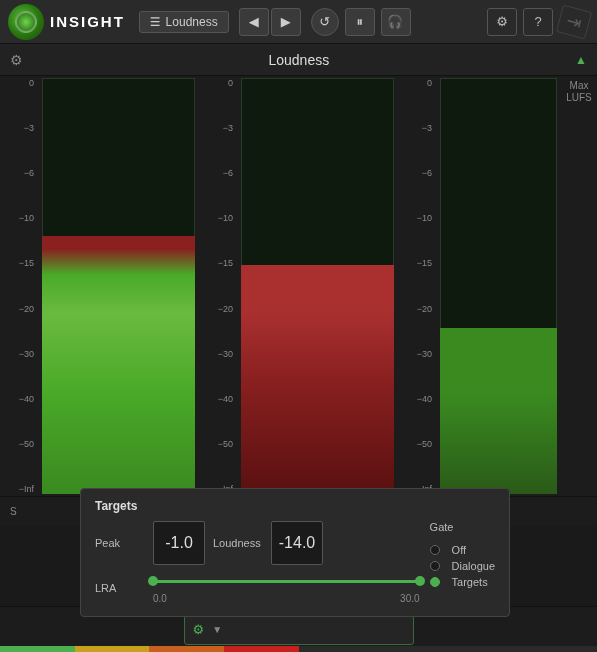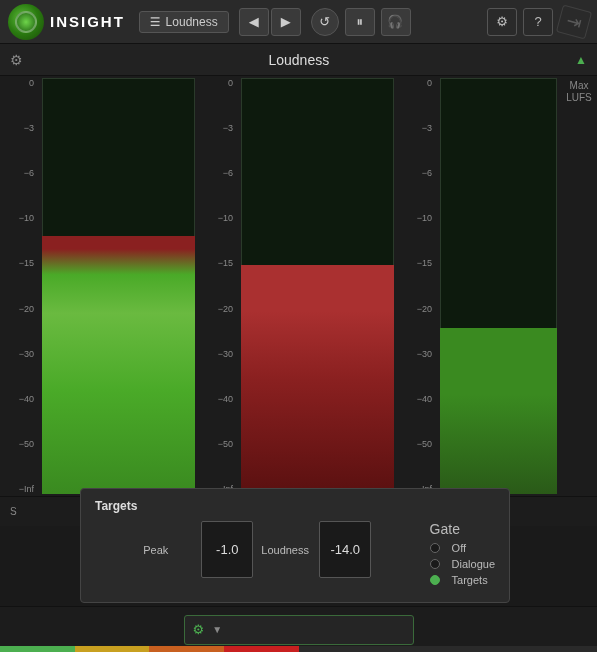--- a/index.html
+++ b/index.html
@@ -229,35 +229,34 @@
       color: #ddd;
       font-size: 12px;
       font-weight: bold;
       margin-bottom: 8px;
     }
     .targets-row {
       display: flex;
       align-items: center;
       gap: 8px;
       margin-bottom: 6px;
-      justify-content: center;
     }
     .targets-label {
       color: #bbb;
       font-size: 11px;
       width: 50px;
     }
     .targets-input {
       background: #1a1a1a;
       border: 1px solid #555;
       border-radius: 2px;
       color: #ddd;
-      font-size: 13px;
+      font-size: 16px;
       width: 52px;
-      padding: 20px 5px;
+      padding: 12px 5px;
       text-align: center;
     }
     .lra-row {
       display: flex;
       align-items: center;
       gap: 8px;
       margin-top: 4px;
     }
     .lra-label {
       color: #bbb;
@@ -321,22 +320,22 @@
     }
 
     
     .gate-section {
       position: absolute;
       right: 14px;
       top: 10px;
     }
     .gate-title {
       color: #bbb;
-      font-size: 14px;
-      margin-bottom: 5px;
+      font-size: 11px;
+      margin-bottom: 11px;
     }
     .gate-option {
       display: flex;
       align-items: center;
       gap: 12px;
       margin-bottom: 4px;
     }
     .radio-circle {
       width: 10px;
       height: 10px;
@@ -521,20 +520,36 @@
   <div style="display:flex; gap:10px; align-items:flex-start;">
     <div style="flex:1;">
 
       <div class="targets-row">
         <span class="targets-label">Peak</span>
         <input class="targets-input" type="text" value="-1.0" style="">
         <span class="targets-label">Loudness</span>
         <input class="targets-input" type="text" value="-14.0" style="">
       </div>
 
+      <div class="lra-row">
+        <span class="lra-label">LRA</span>
+        <div style="flex:1;">
+          <div class="lra-slider-container">
+            <div class="lra-track">
+              <div class="lra-track-fill"></div>
+              <div class="lra-thumb-left"></div>
+              <div class="lra-thumb-right"></div>
+            </div>
+          </div>
+          <div class="lra-range-labels">
+            <span class="lra-range-label">0.0</span>
+            <span class="lra-range-label">30.0</span>
+          </div>
+        </div>
+      </div>
     </div>
 
     <div class="gate-section" style="position:relative;right:0;top:0;">
       <div class="gate-title">Gate</div>
       <div class="gate-option">
         <div class="radio-circle"></div>
         <span class="gate-label">Off</span>
       </div>
       <div class="gate-option">
         <div class="radio-circle"></div>

